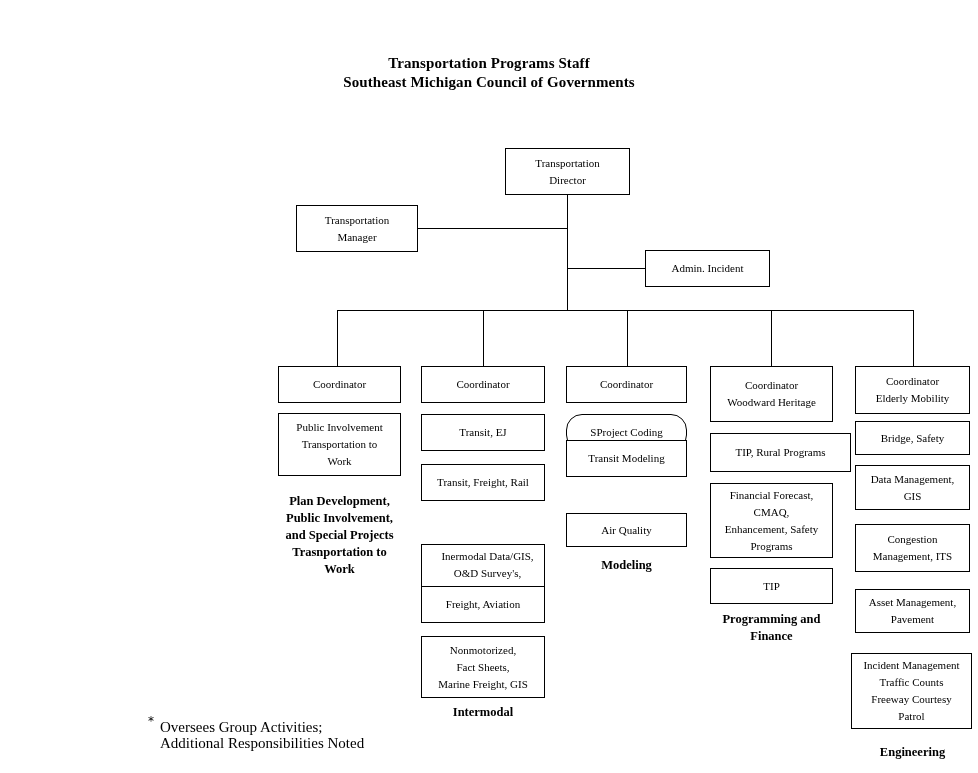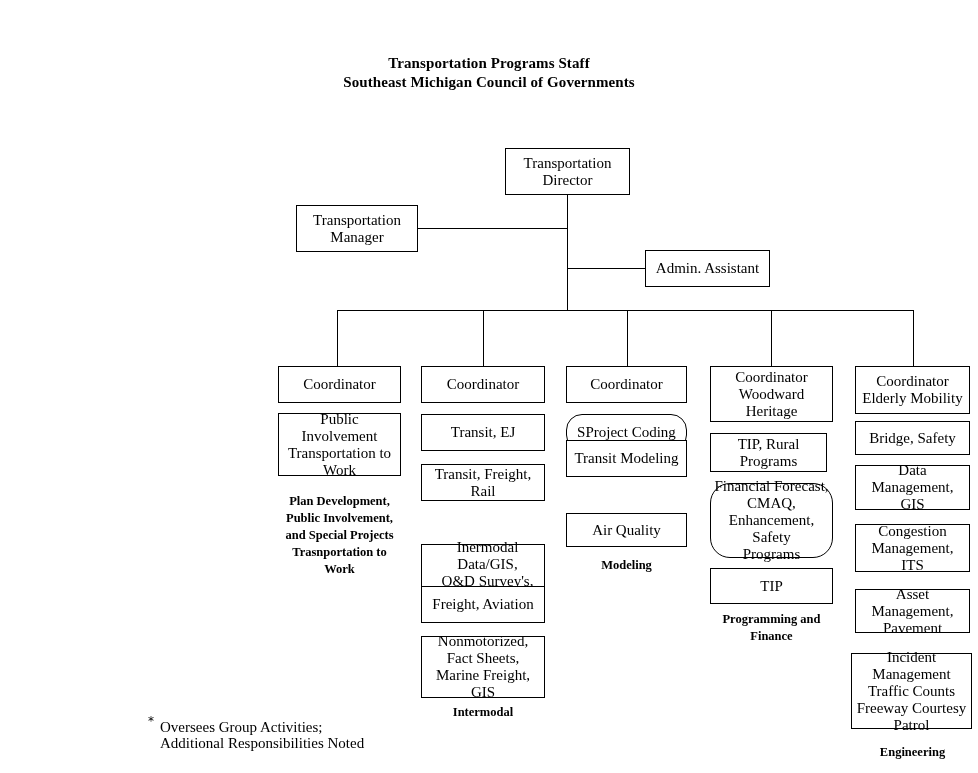--- a/index.html
+++ b/index.html
@@ -37,21 +37,21 @@
   
   .node {
     position: absolute;
     box-sizing: border-box;
     border: 1px solid #000000;
     background: #ffffff;
     display: flex;
     align-items: center;
     justify-content: center;
     text-align: center;
-    font-size: 15px;
+    font-size: 11px;
     line-height: 17px;
     padding: 1px 3px;
     white-space: pre-line;
   }
   
   .line {
     position: absolute;
     background: #000000;
   }
   .vline { width: 1px; }
@@ -106,21 +106,21 @@
   <div class="line vline" style="left:627px; top:310px; height:56px;"></div>
   <div class="line vline" style="left:771px; top:310px; height:56px;"></div>
   <div class="line vline" style="left:913px; top:310px; height:56px;"></div>
 
   <div class="node" style="left:505px; top:148px; width:125px; height:47px;">Transportation
 Director</div>
 
   <div class="node" style="left:296px; top:205px; width:122px; height:47px;">Transportation
 Manager</div>
 
-  <div class="node" style="left:645px; top:250px; width:125px; height:37px;">Admin. Assistant</div>
+  <div class="node" style="left:645px; top:250px; width:125px; height:37px;">Admin. Incident</div>
 
   <div class="node" style="left:278px; top:366px; width:123px; height:37px;">Coordinator</div>
   <div class="node" style="left:278px; top:413px; width:123px; height:63px;">Public Involvement
 Transportation to
 Work</div>
   <div class="group-label" style="left:258px; top:493px; width:163px;">Plan Development,
 Public Involvement,
 and Special Projects
 Trasnportation to
 Work</div>
@@ -138,22 +138,22 @@
   <div class="group-label" style="left:421px; top:704px; width:124px;">Intermodal</div>
 
   <div class="node" style="left:566px; top:366px; width:121px; height:37px;">Coordinator</div>
   <div class="node" style="left:566px; top:414px; width:121px; height:37px;border-radius:16px;">SProject  Coding</div>
   <div class="node" style="left:566px; top:440px; width:121px; height:37px;">Transit Modeling</div>
   <div class="node" style="left:566px; top:513px; width:121px; height:34px;">Air Quality</div>
   <div class="group-label" style="left:566px; top:557px; width:121px;">Modeling</div>
 
   <div class="node" style="left:710px; top:366px; width:123px; height:56px;">Coordinator
 Woodward Heritage</div>
-  <div class="node" style="left:710px; top:433px; width:117px; height:39px;">TIP, Rural Programs</div>
-  <div class="node" style="left:710px; top:483px; width:123px; height:75px;border-radius:20px;">Financial Forecast,
+  <div class="node" style="left:710px; top:433px; width:141px; height:39px;">TIP, Rural Programs</div>
+  <div class="node" style="left:710px; top:483px; width:123px; height:75px;">Financial Forecast,
 CMAQ,
 Enhancement, Safety
 Programs</div>
   <div class="node" style="left:710px; top:568px; width:123px; height:36px;">TIP</div>
   <div class="group-label" style="left:700px; top:611px; width:143px;">Programming and
 Finance</div>
 
   <div class="node" style="left:855px; top:366px; width:115px; height:48px;">Coordinator
 Elderly Mobility</div>
   <div class="node" style="left:855px; top:421px; width:115px; height:34px;">Bridge, Safety</div>

